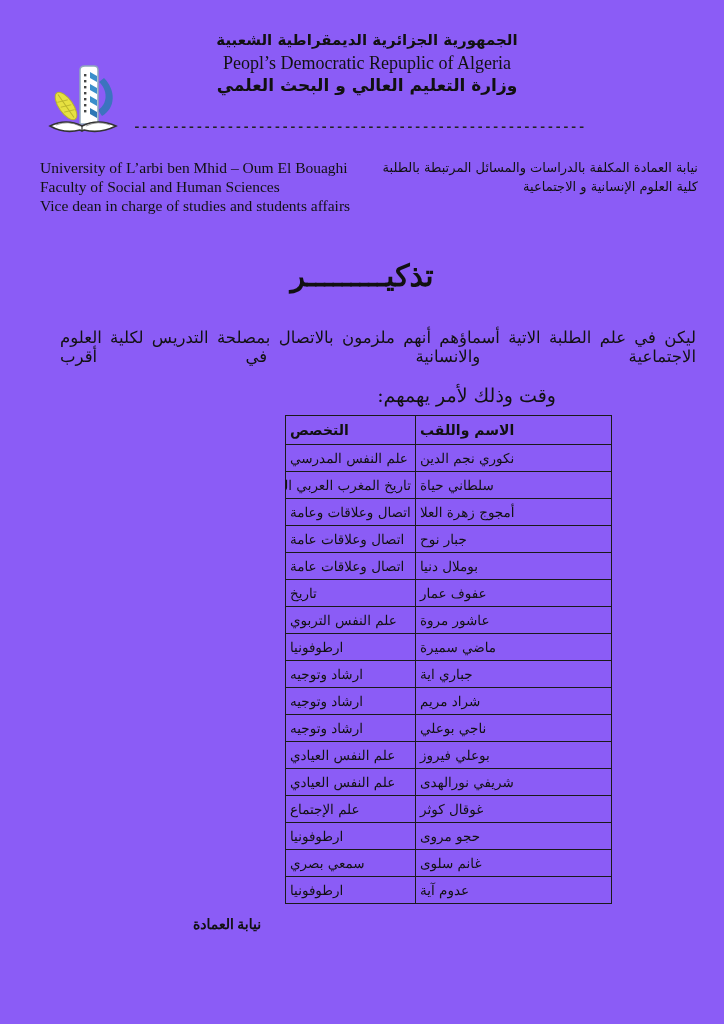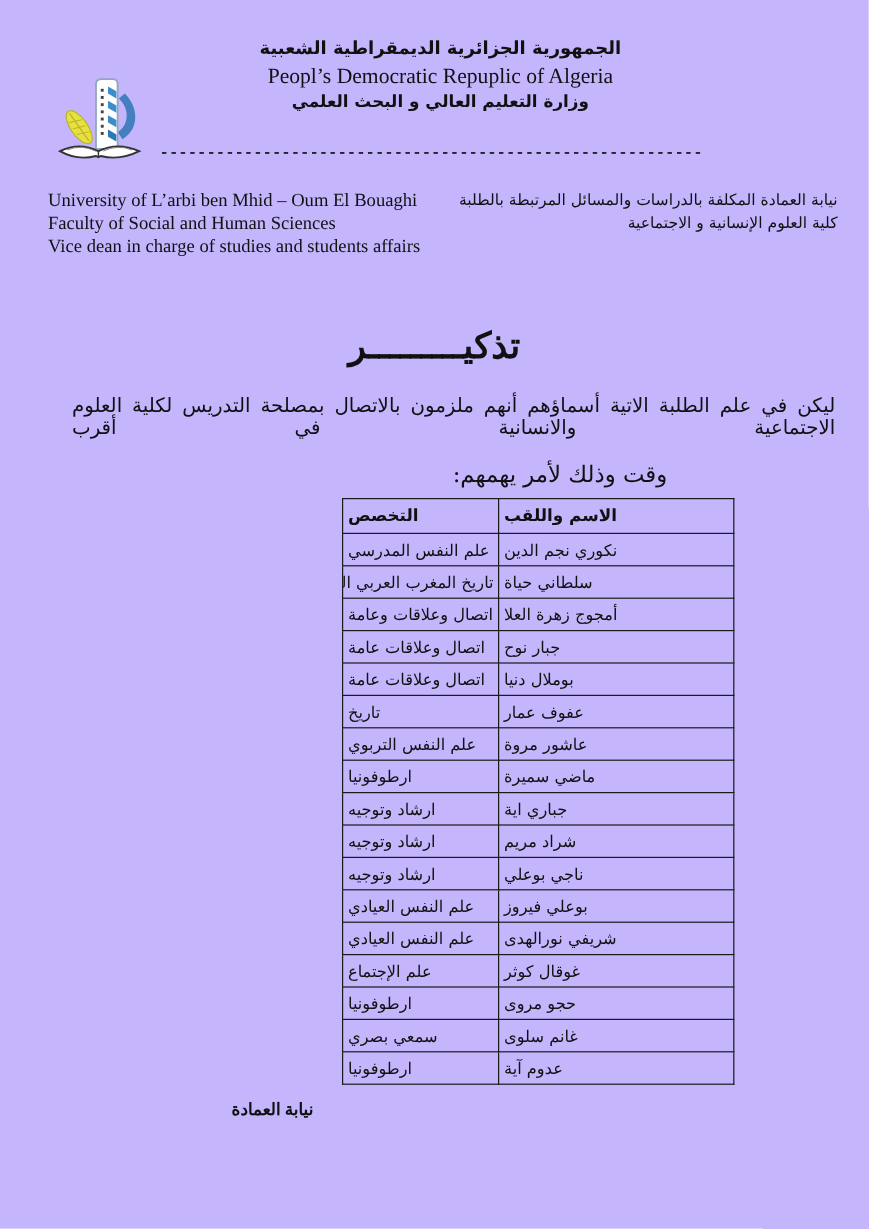--- a/index.html
+++ b/index.html
@@ -4,21 +4,21 @@
 <style>
   html, body {
     margin: 0;
     padding: 0;
     background: #ffffff;
   }
   .page {
     position: relative;
     width: 724px;
     height: 1024px;
-    background: #c4b5fd;
+    background: #8b5cf6;
     overflow: hidden;
     font-family: "Liberation Serif", "DejaVu Serif", serif;
     color: #111;
   }
   
   .logo {
     position: absolute;
     left: 42px;
     top: 64px;
     width: 82px;
@@ -38,21 +38,21 @@
     direction: rtl;
     line-height: 24px;
   }
   .head-en1 {
     font-size: 18px;
     line-height: 23px;
   }
   .head-ar2 {
     font-family: "DejaVu Sans", sans-serif;
     font-weight: bold;
-    font-size: 14px;
+    font-size: 17px;
     direction: rtl;
     line-height: 20px;
   }
   .head-en2 {
     font-size: 18px;
     line-height: 23px;
   }
   .divider {
     position: absolute;
     left: 133px;
@@ -86,21 +86,21 @@
     text-align: right;
     font-family: "DejaVu Sans", sans-serif;
     font-size: 13px;
     line-height: 19px;
   }
   
   .doc-title {
     position: absolute;
     left: 0;
     right: 0;
-    top: 270px;
+    top: 258px;
     text-align: center;
     direction: rtl;
     font-family: "DejaVu Serif", serif;
     font-weight: bold;
     font-size: 30px;
     letter-spacing: 1px;
   }
   
   .body-line1 {
     position: absolute;

